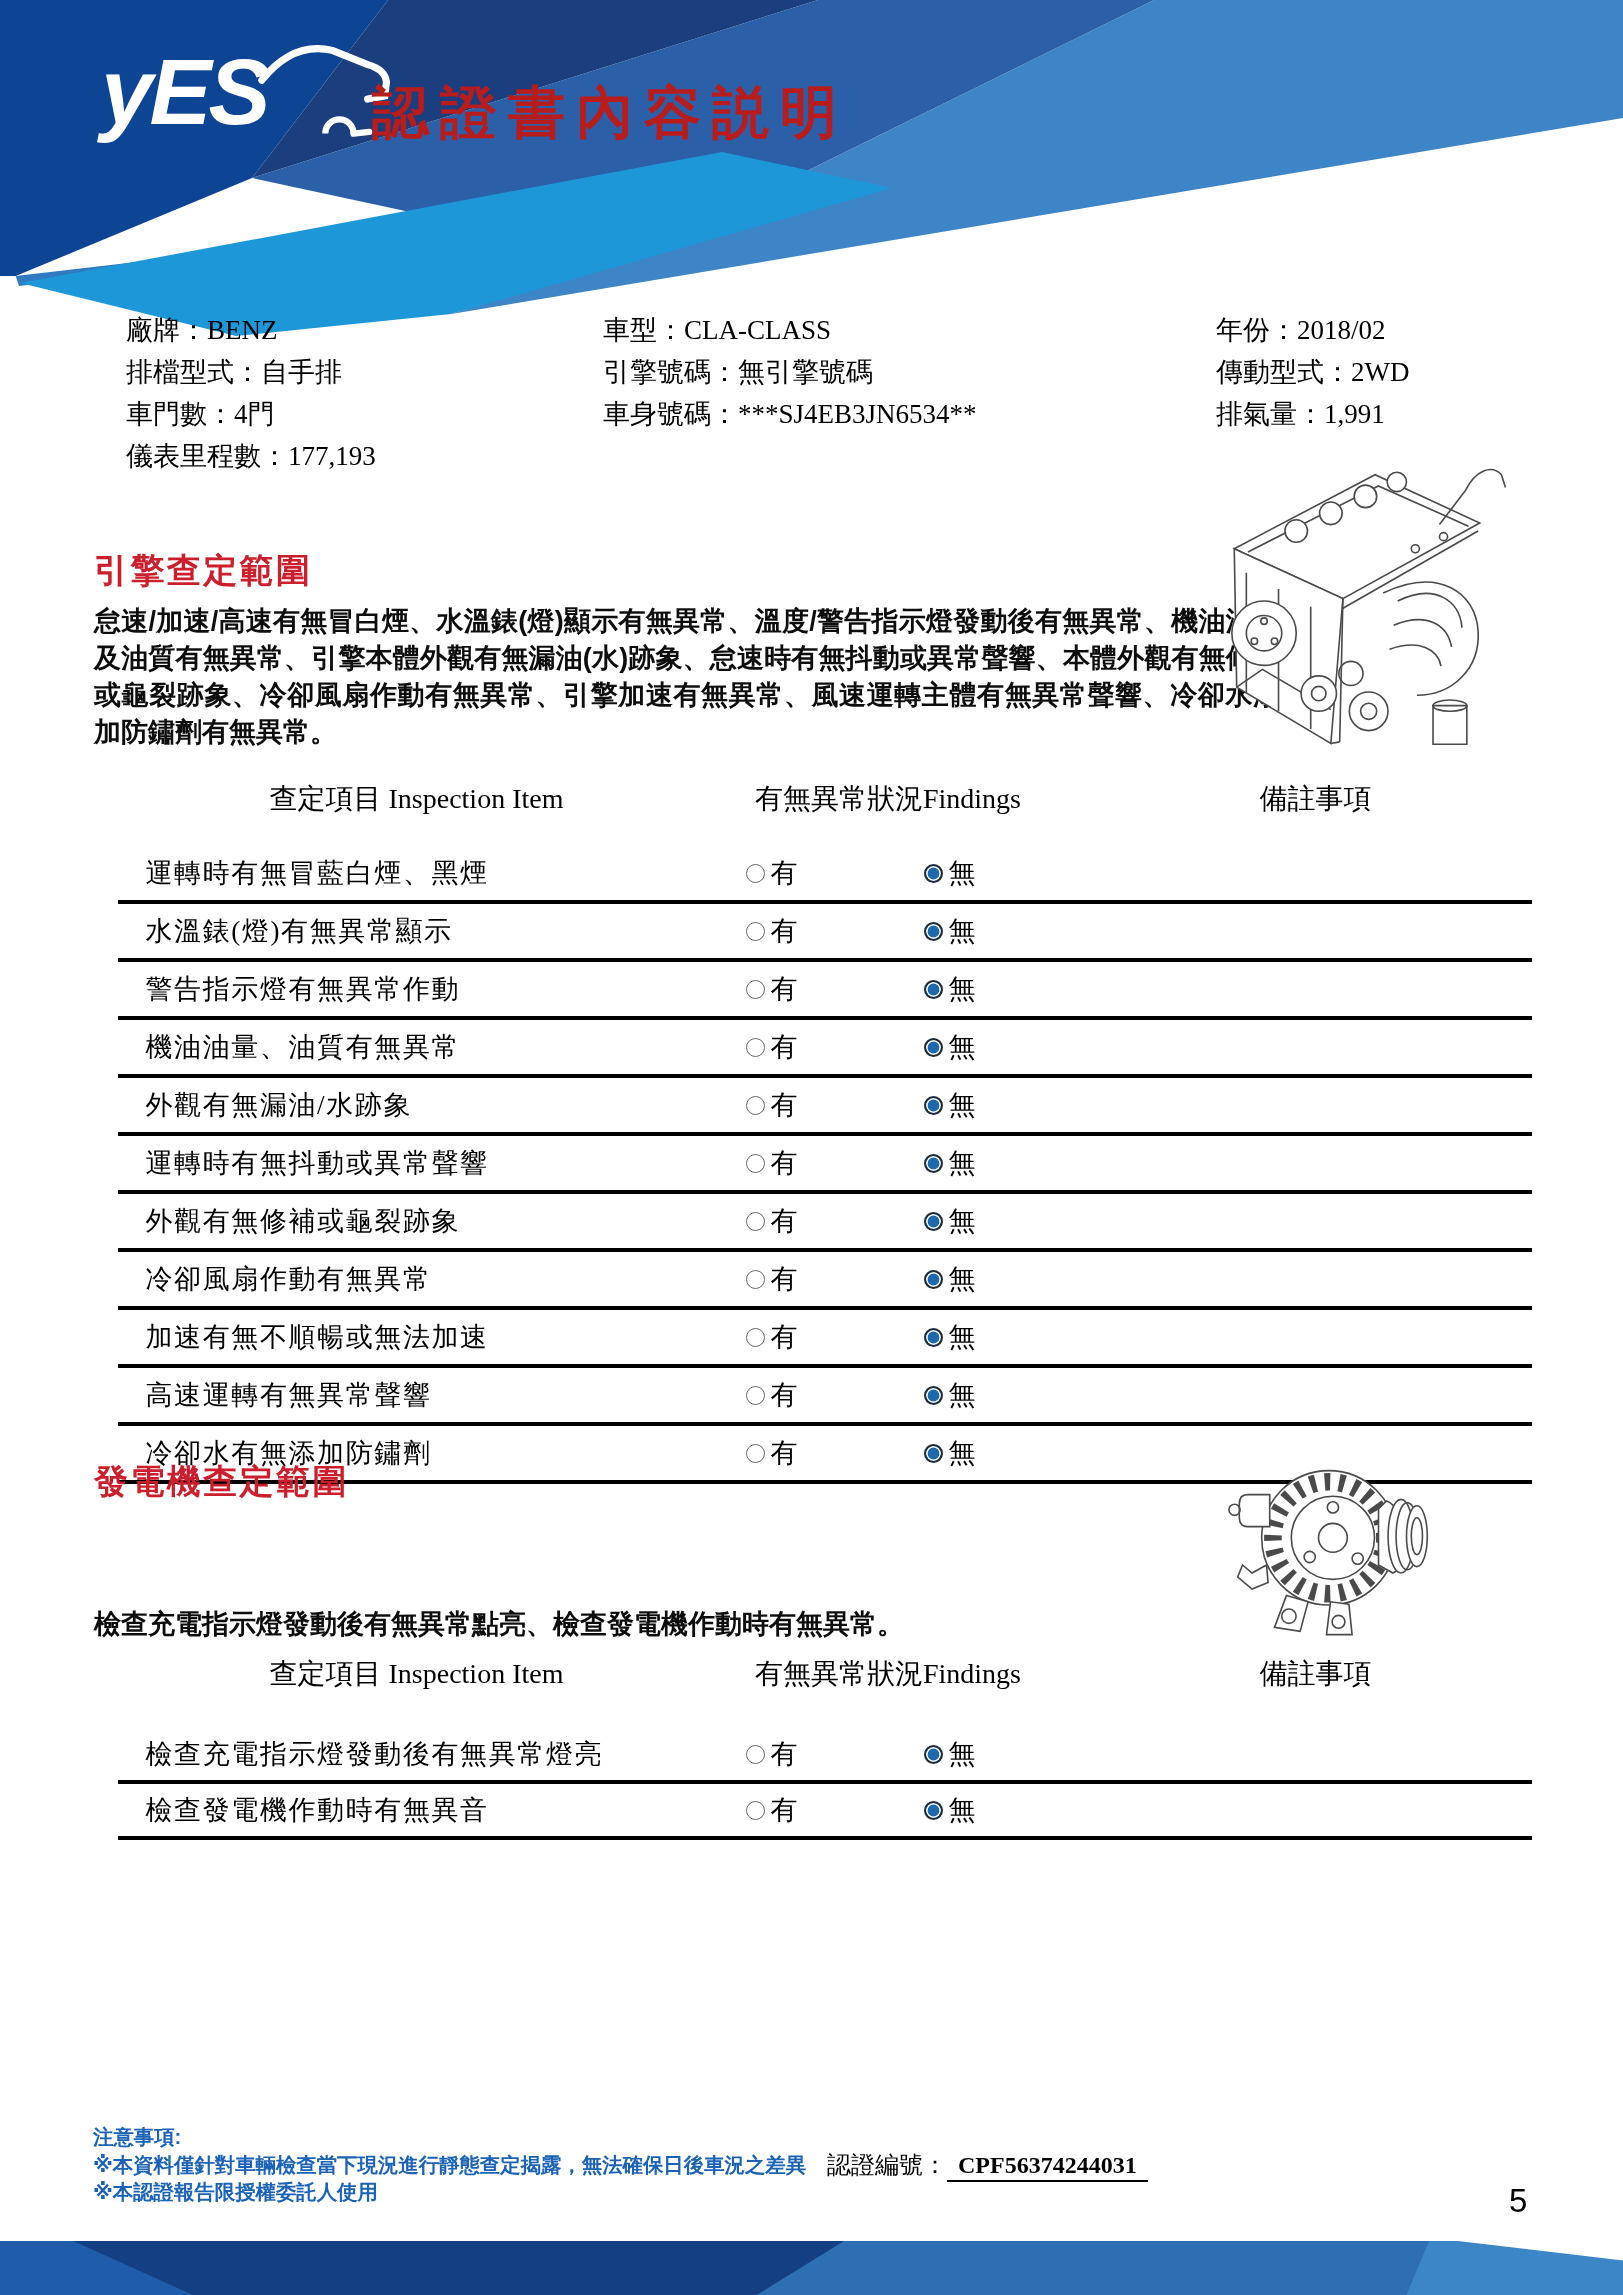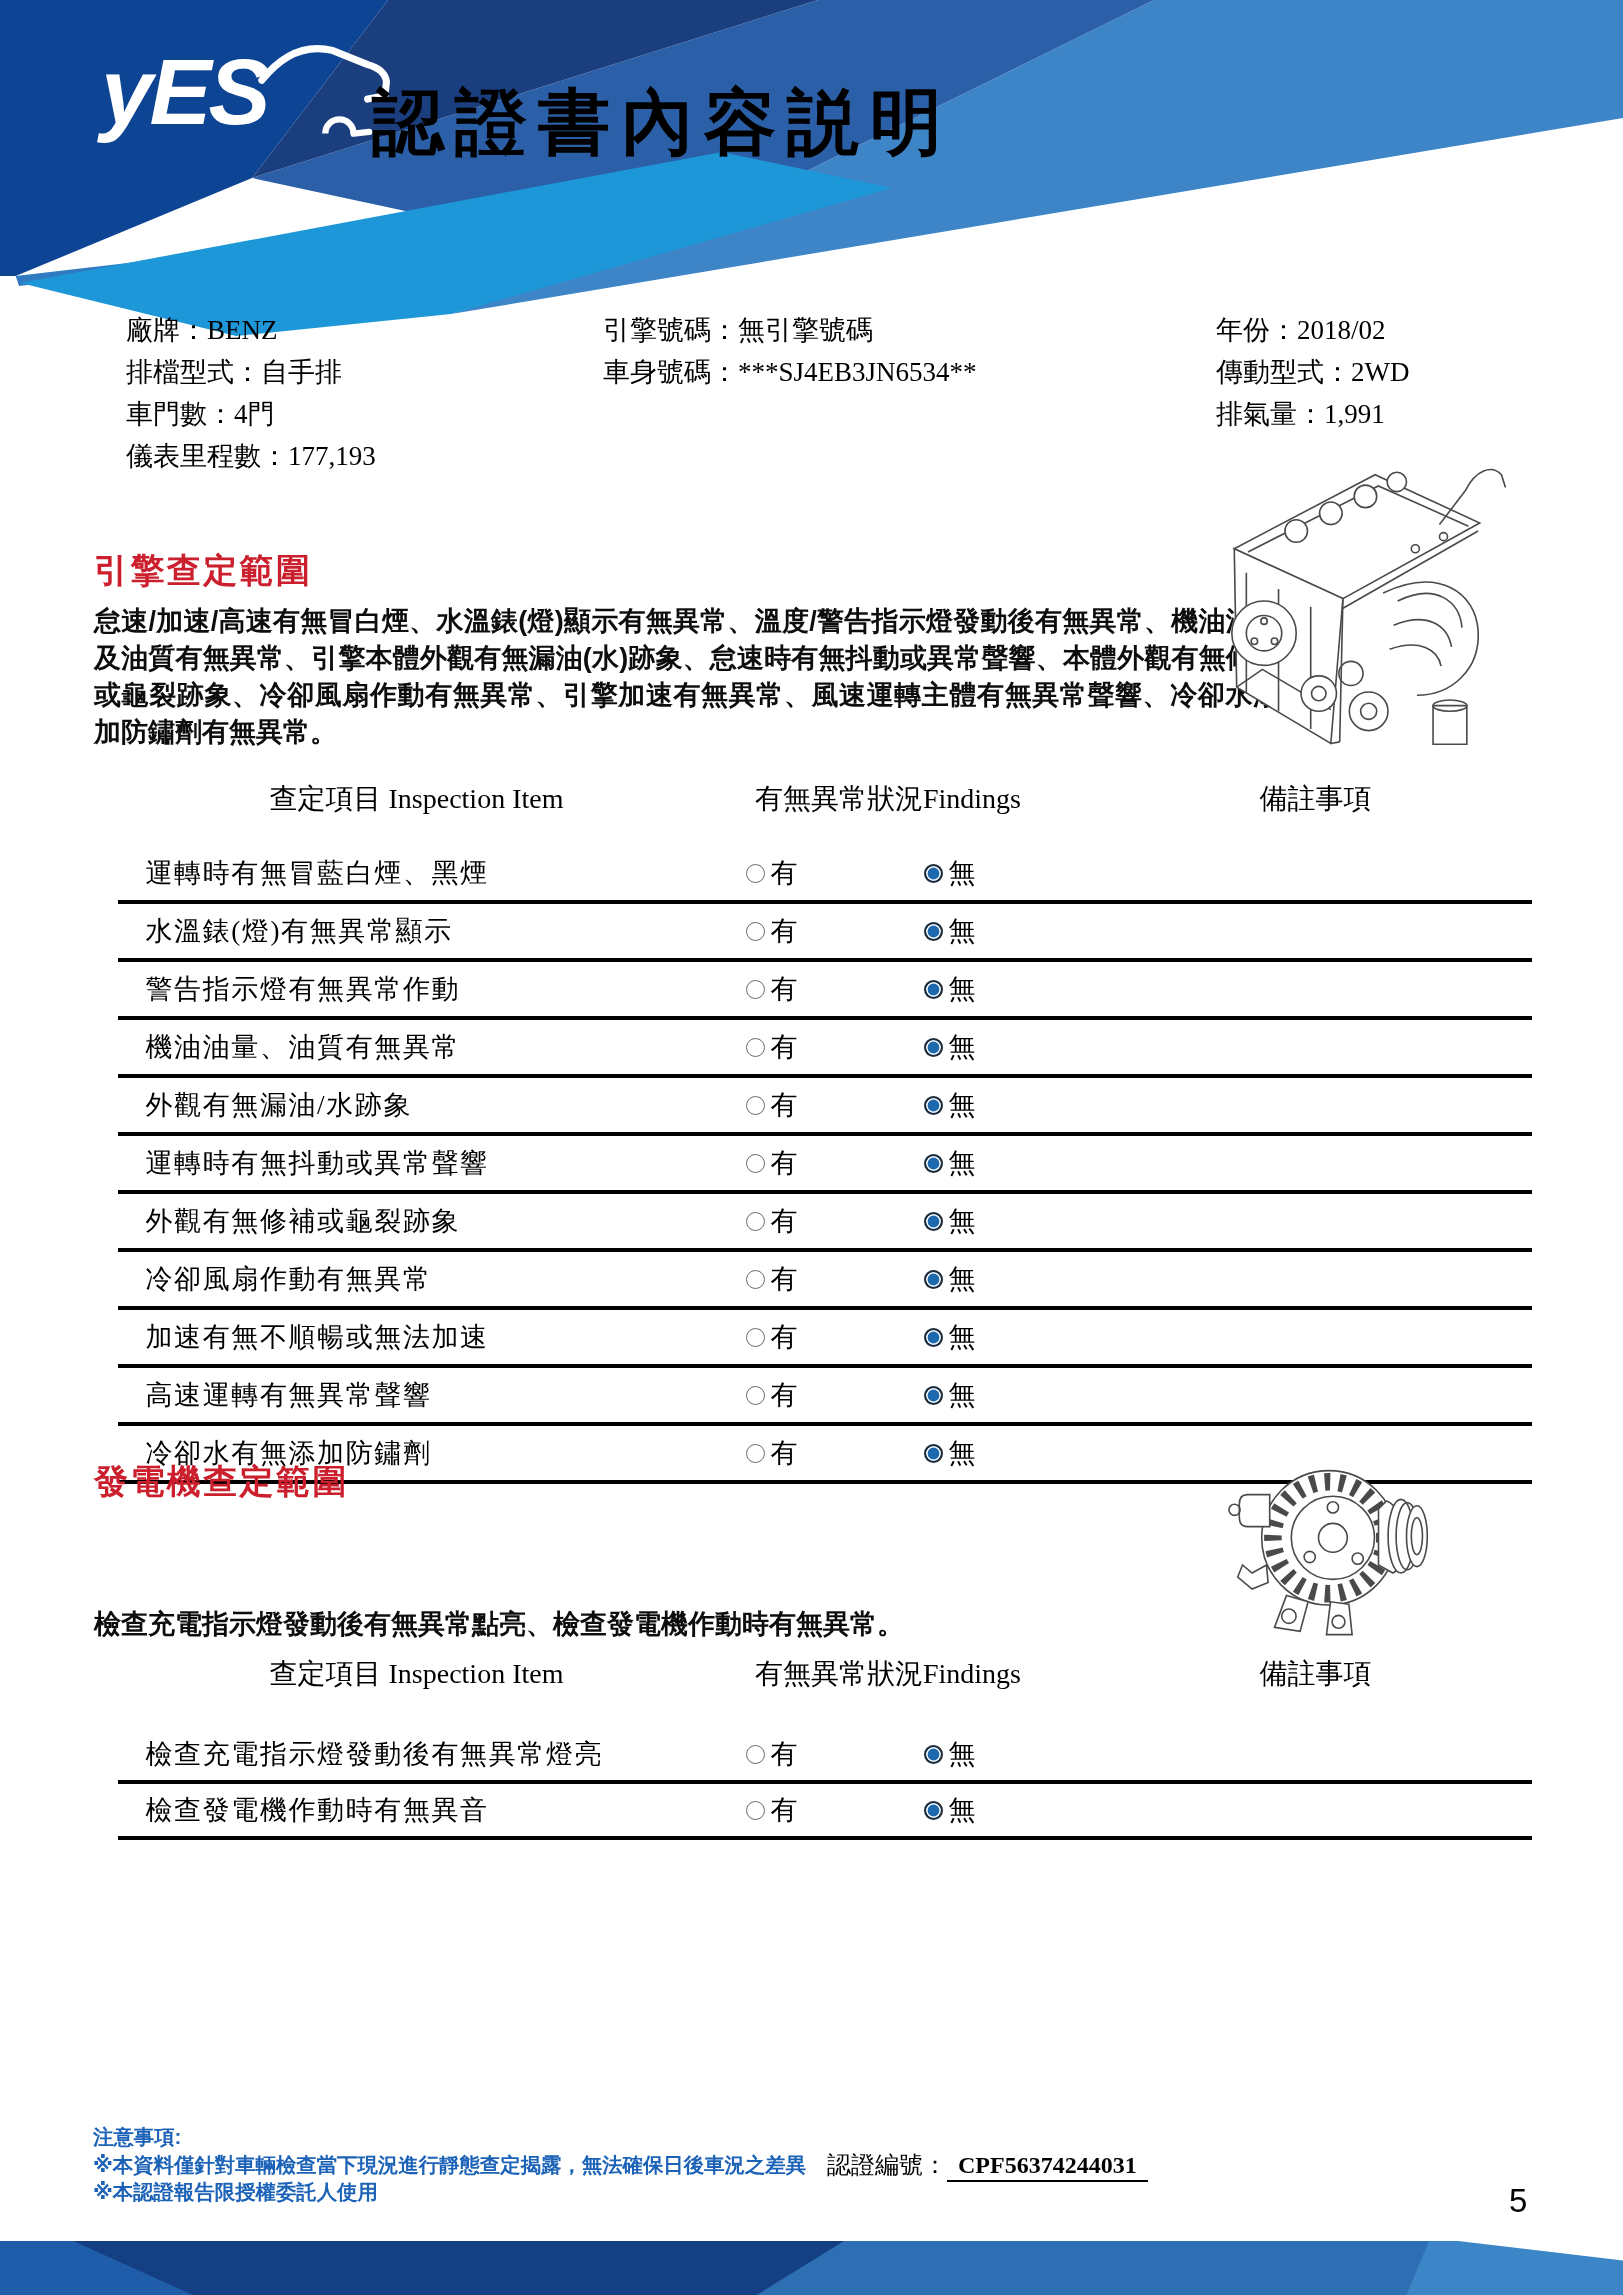--- a/index.html
+++ b/index.html
@@ -14,21 +14,21 @@
   .h3{background:#1a3e7e;clip-path:polygon(388px 0,818px 0,252px 178px);}
   .h4{background:#0e4494;clip-path:polygon(0 0,388px 0,252px 178px,15.7px 276px,0 276px);}
   .h5{background:#2f7ac0;clip-path:polygon(15.7px 276px,550px 214px,559px 223px,19px 286px);}
   .h6{background:#1e97d8;clip-path:polygon(20.4px 283px,722px 152px,892px 188px,451px 314px,236px 336px);}
 
   .logo{position:absolute;left:101px;top:46px;width:267px;height:110px;}
   .logo-text{position:absolute;left:0;top:0;font-family:"Liberation Sans","DejaVu Sans",sans-serif;
              font-size:93px;font-weight:bold;font-style:italic;color:#fff;letter-spacing:-3.1px;line-height:93px;}
   .logo-car{position:absolute;left:149px;top:-12.6px;}
   .hdr-title{position:absolute;left:372px;top:75px;font-family:Liberation Serif, serif;
-             font-size:72px;font-weight:bold;color:#000000;letter-spacing:11px;white-space:nowrap;}
+             font-size:57px;font-weight:bold;color:#b91c1c;letter-spacing:11px;white-space:nowrap;}
 
   
   .info-col{position:absolute;top:309px;font-size:27px;line-height:42px;white-space:nowrap;}
   .ic1{left:126px;} .ic2{left:603px;} .ic3{left:1216px;}
 
   
   .sec-title{position:absolute;left:94px;font-family:"Liberation Sans","DejaVu Sans",sans-serif;
              font-size:34px;font-weight:bold;color:#cc1f2d;letter-spacing:2.4px;white-space:nowrap;}
   .sec-desc{position:absolute;left:94px;width:1186px;font-family:"Liberation Sans","DejaVu Sans",sans-serif;
             font-size:27px;font-weight:bold;line-height:37px;color:#0d0d0d;text-align:justify;}
@@ -96,20 +96,21 @@
     <div class="hdr-title">認證書內容説明</div>
   </div>
 
   <div class="info-col ic1">
     <div>廠牌：BENZ</div>
     <div>排檔型式：自手排</div>
     <div>車門數：4門</div>
     <div>儀表里程數：177,193</div>
   </div>
   <div class="info-col ic2">
+    <div>車型：CLA-CLASS</div>
     <div>引擎號碼：無引擎號碼</div>
     <div>車身號碼：***SJ4EB3JN6534**</div>
   </div>
   <div class="info-col ic3">
     <div>年份：2018/02</div>
     <div>傳動型式：2WD</div>
     <div>排氣量：1,991</div>
   </div>
 
   <div class="sec-title" style="top:548px;">引擎查定範圍</div>

